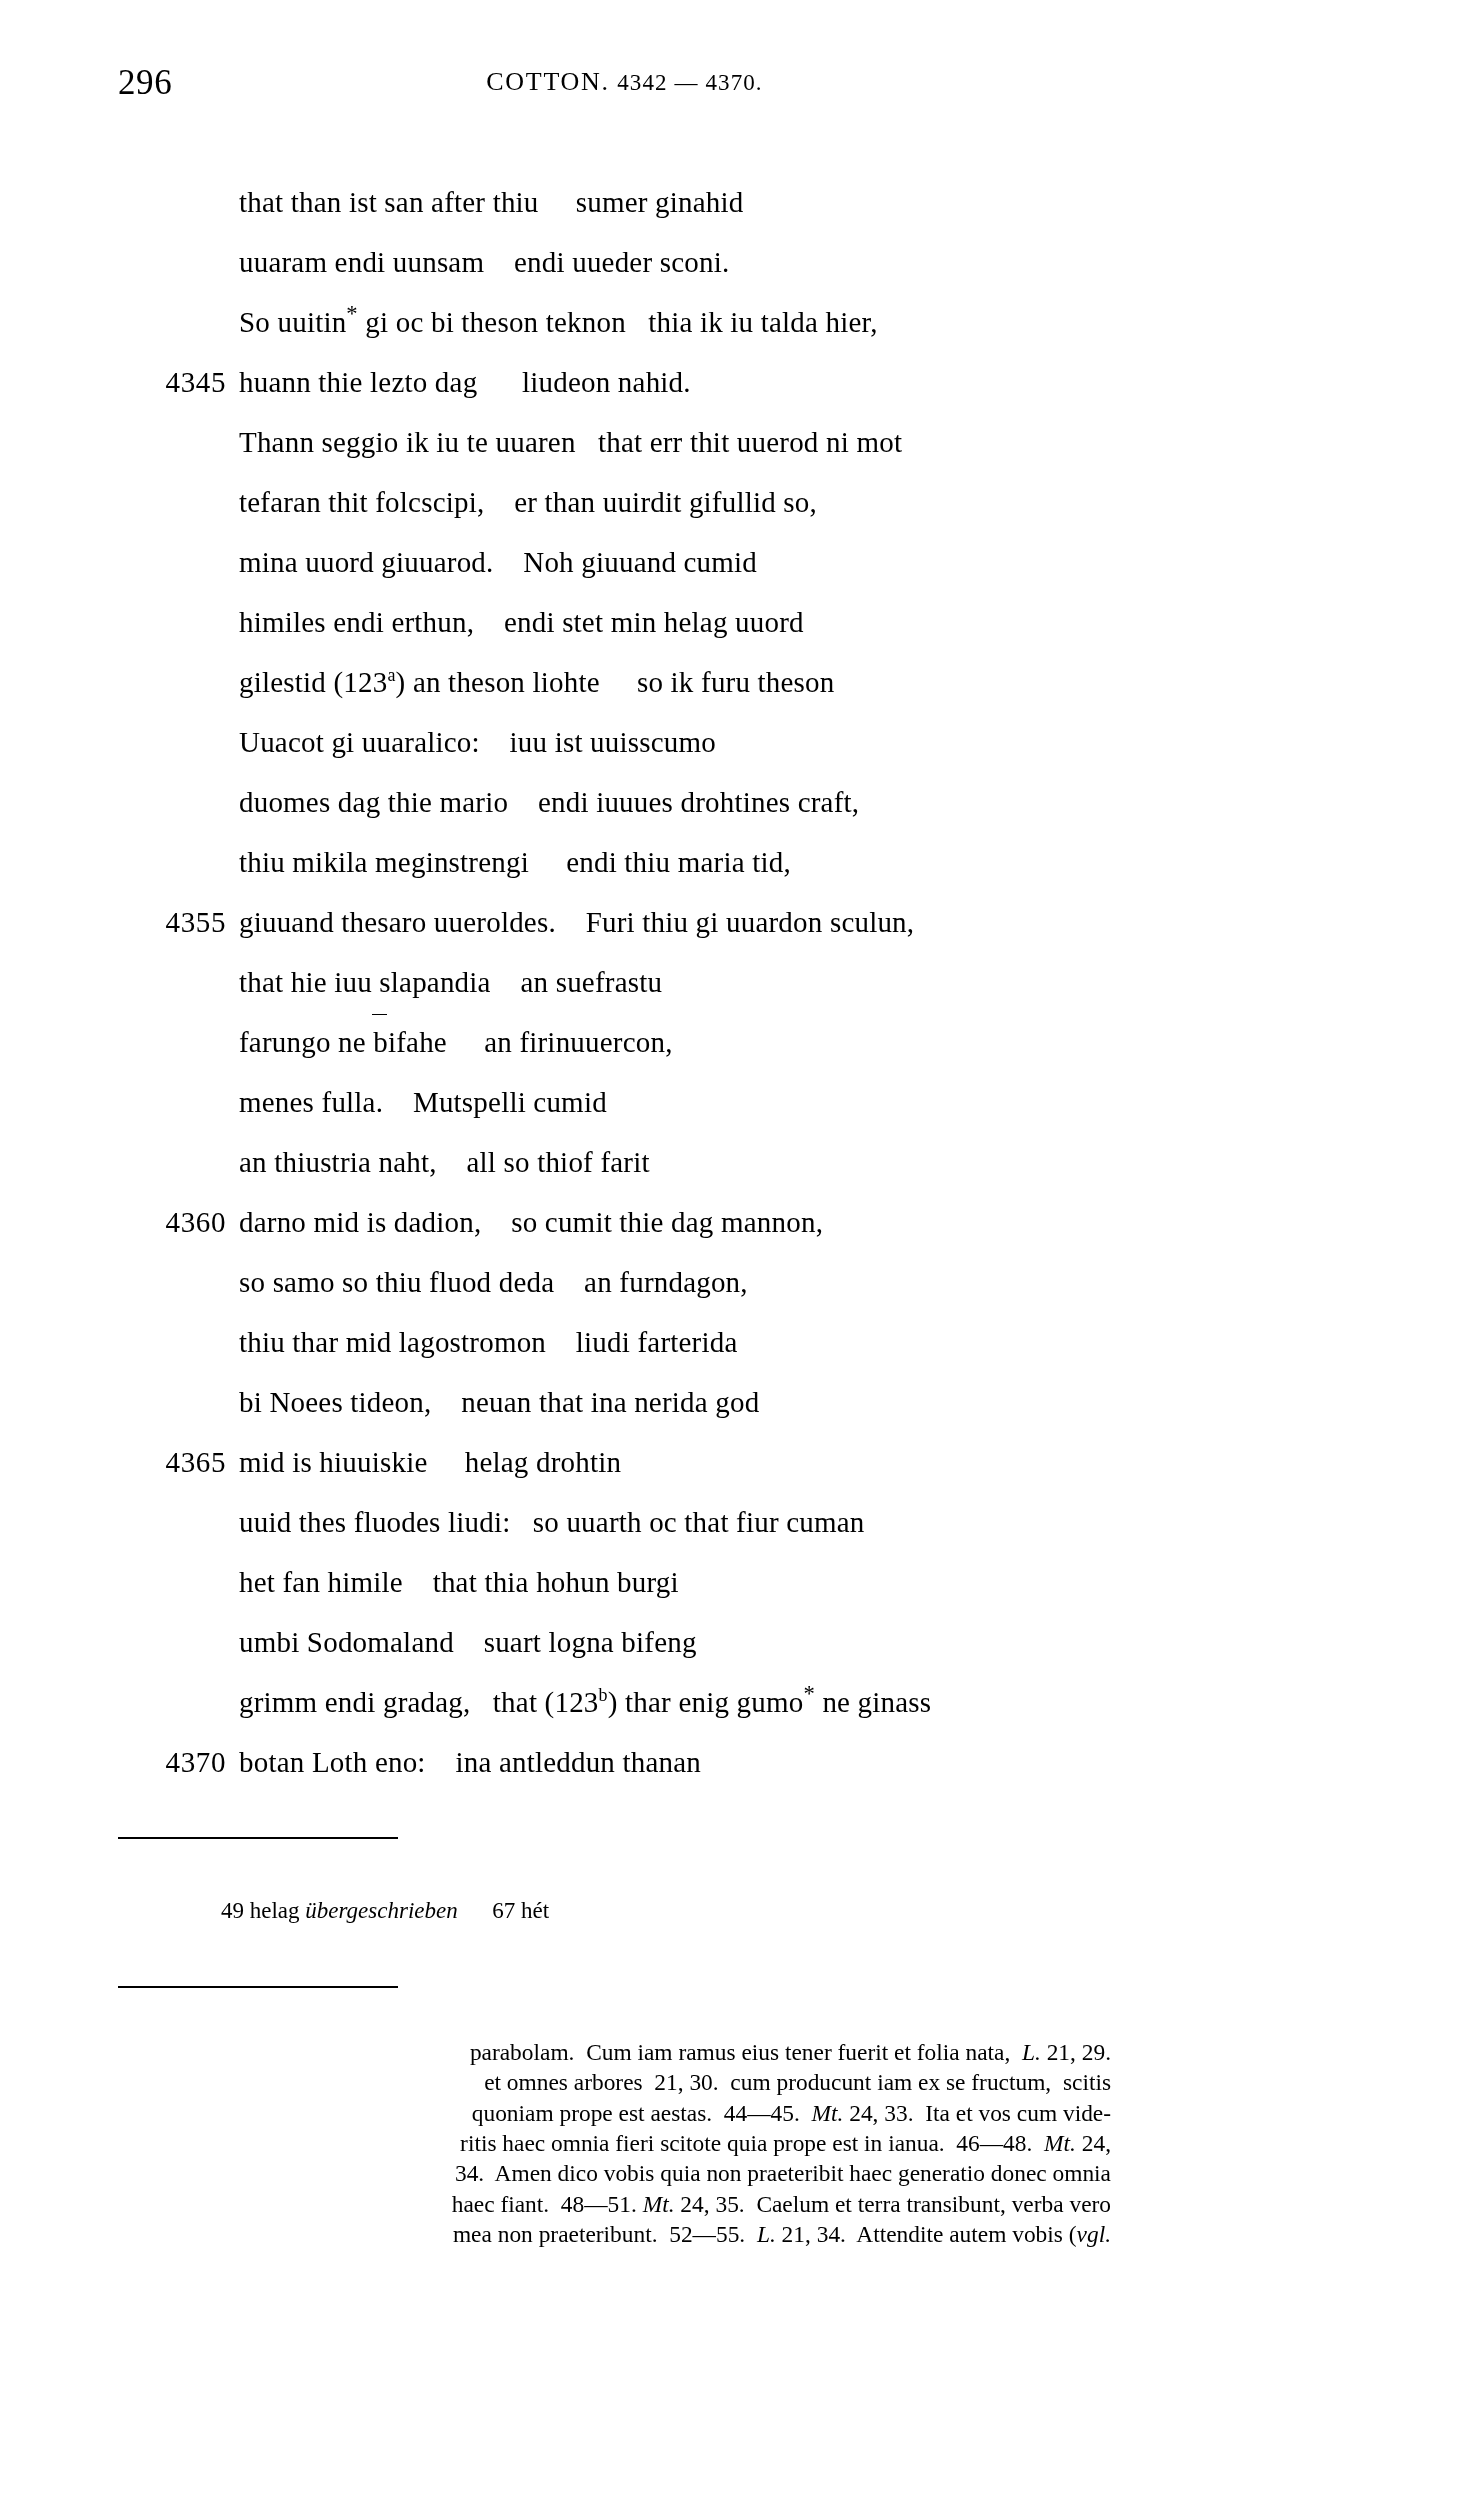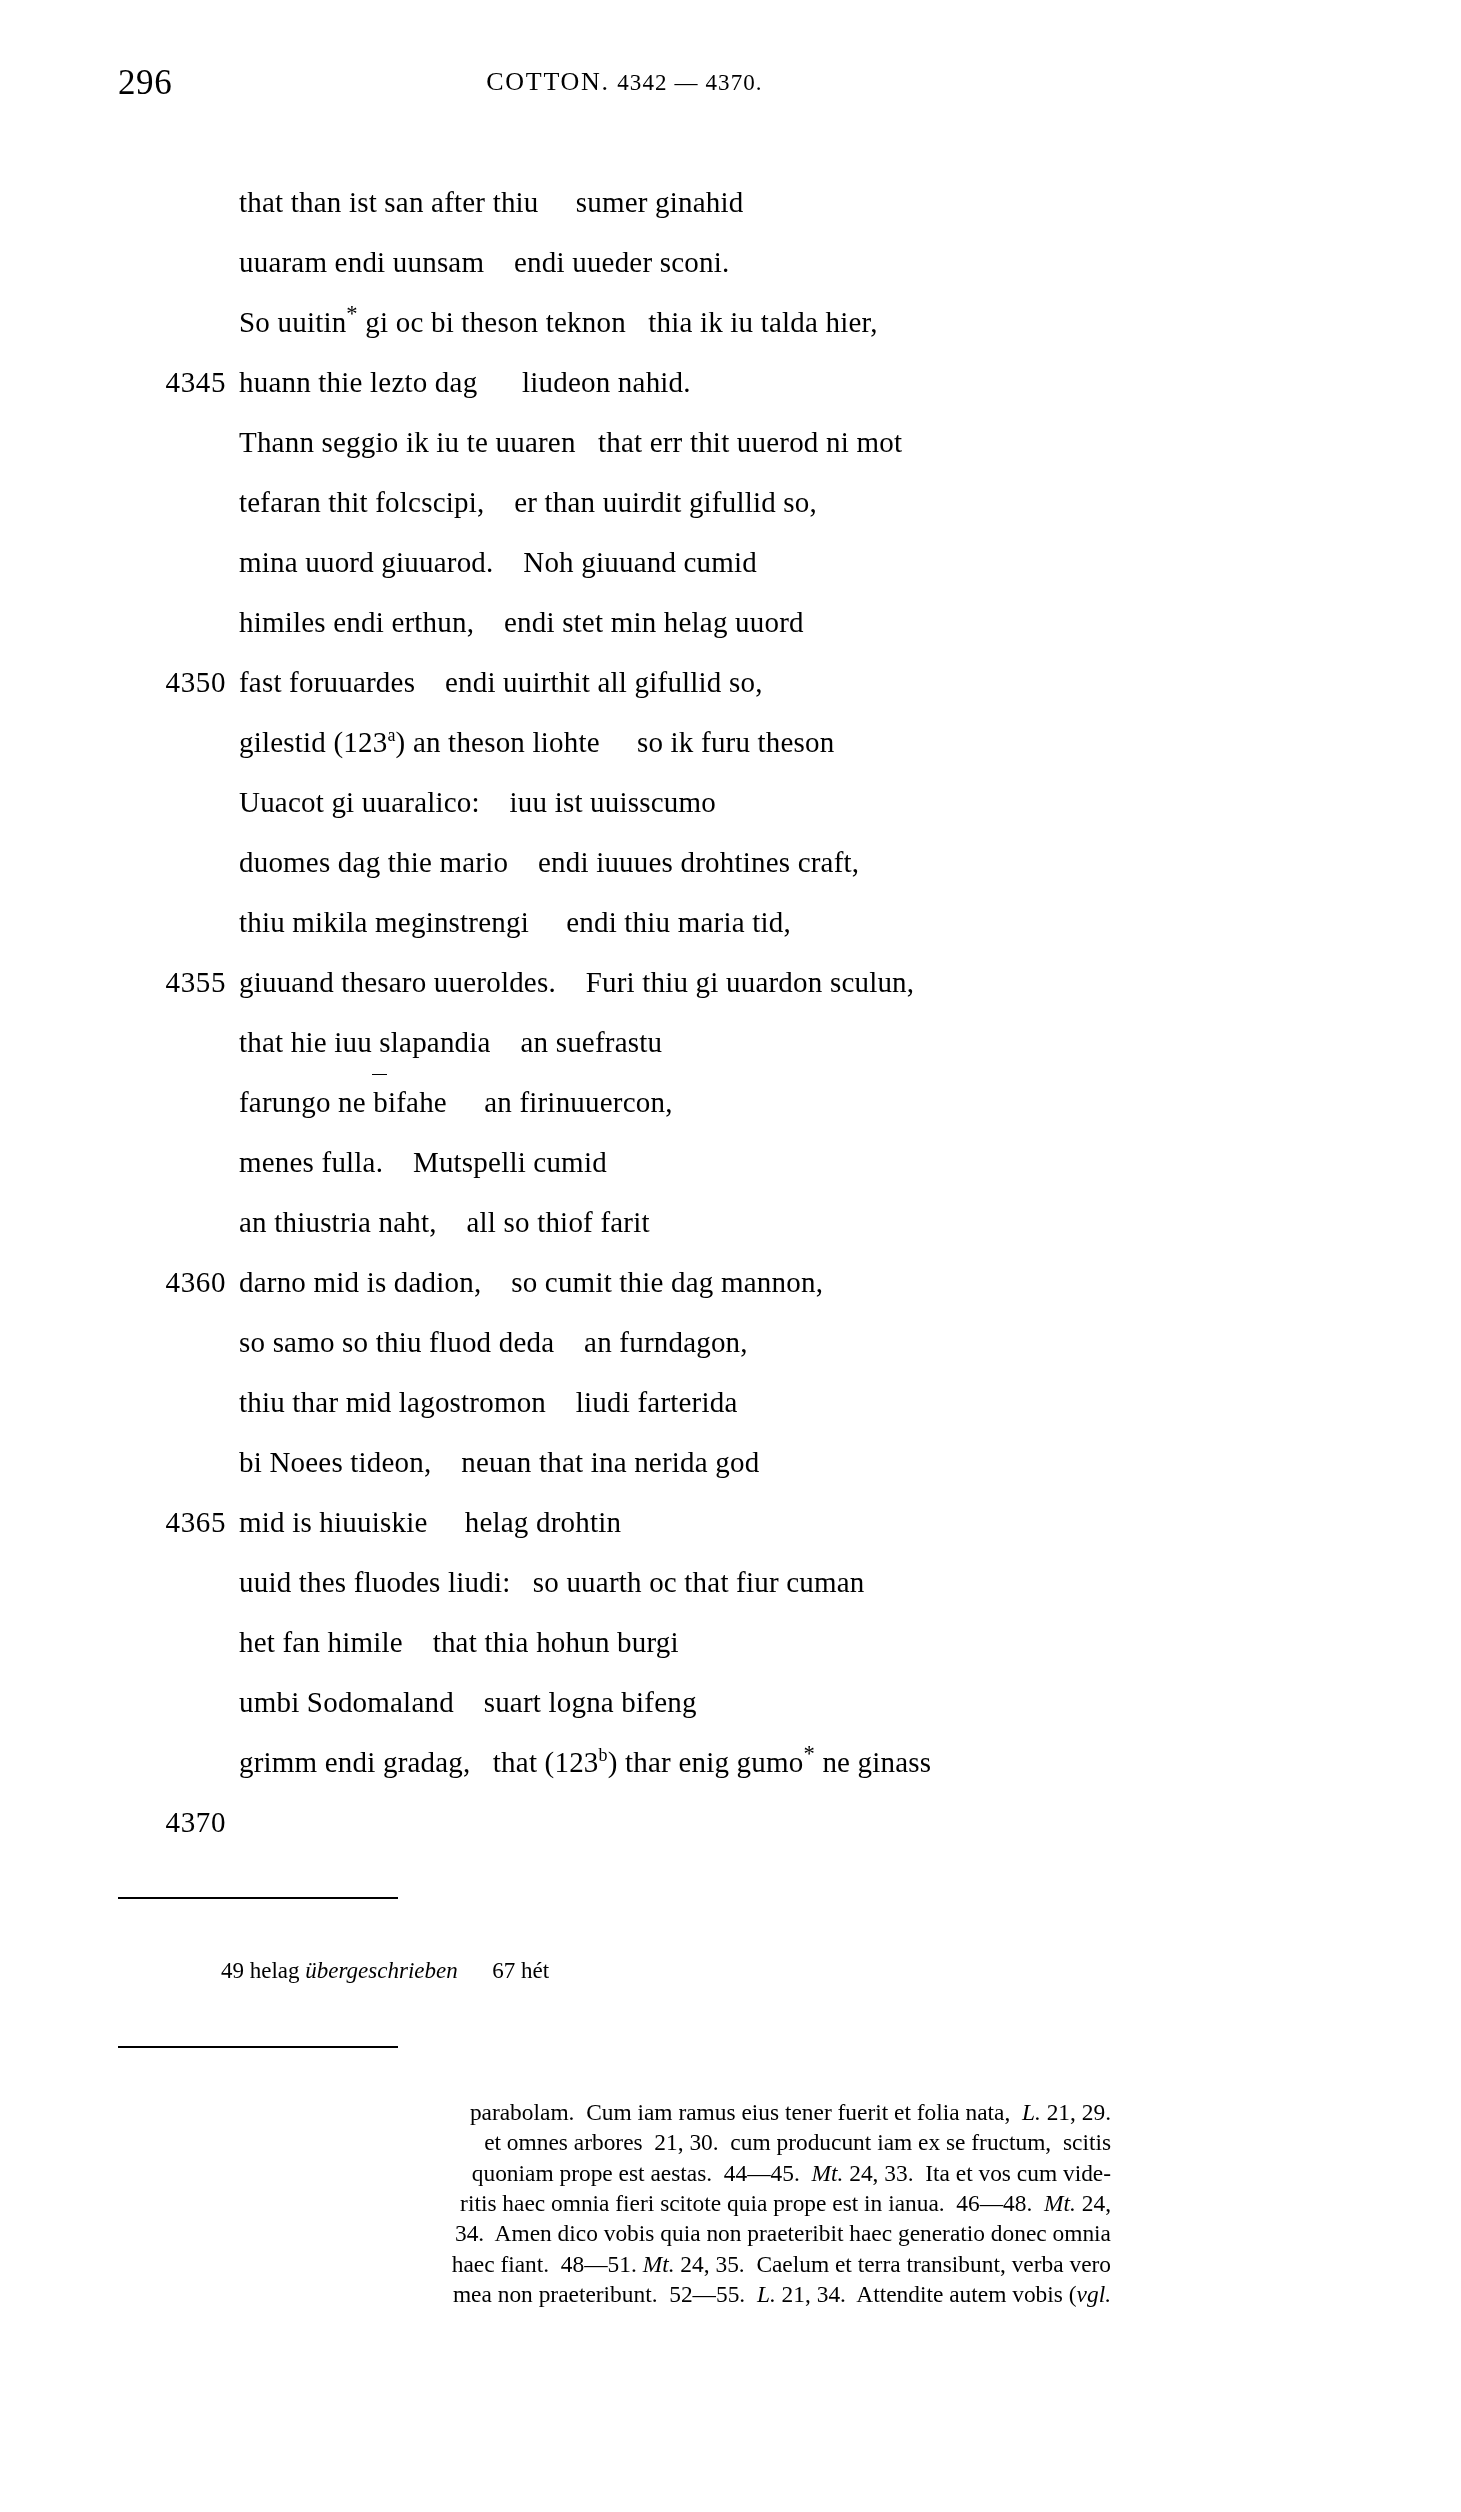--- a/index.html
+++ b/index.html
@@ -153,40 +153,39 @@
 
   <div class="verse" id="verse-block">
       <div class="vline"><span class="vnum"></span><span class="vtext">that than ist san after thiu     sumer ginahid</span></div>
       <div class="vline"><span class="vnum"></span><span class="vtext">uuaram endi uunsam    endi uueder sconi.</span></div>
       <div class="vline"><span class="vnum"></span><span class="vtext">So uuitin<span class="ast">*</span> gi oc bi theson teknon   thia ik iu talda hier,</span></div>
       <div class="vline"><span class="vnum">4345</span><span class="vtext">huann thie lezto dag      liudeon nahid.</span></div>
       <div class="vline"><span class="vnum"></span><span class="vtext">Thann seggio ik iu te uuaren   that err thit uuerod ni mot</span></div>
       <div class="vline"><span class="vnum"></span><span class="vtext">tefaran thit folcscipi,    er than uuirdit gifullid so,</span></div>
       <div class="vline"><span class="vnum"></span><span class="vtext">mina uuord giuuarod.    Noh giuuand cumid</span></div>
       <div class="vline"><span class="vnum"></span><span class="vtext">himiles endi erthun,    endi stet min helag uuord</span></div>
-      <div class="vline"><span class="vnum">4350</span><span class="vtext">fast foruuardes    endi uuirthit all gifullid so,</span></div>
       <div class="vline"><span class="vnum"></span><span class="vtext">gilestid (123<sup class="mark">a</sup>) an theson liohte     so ik furu theson</span></div>
       <div class="vline"><span class="vnum"></span><span class="vtext">Uuacot gi uuaralico:    iuu ist uuisscumo</span></div>
       <div class="vline"><span class="vnum"></span><span class="vtext">duomes dag thie mario    endi iuuues drohtines craft,</span></div>
       <div class="vline"><span class="vnum"></span><span class="vtext">thiu mikila meginstrengi     endi thiu maria tid,</span></div>
       <div class="vline"><span class="vnum">4355</span><span class="vtext">giuuand thesaro uueroldes.    Furi thiu gi uuardon sculun,</span></div>
       <div class="vline"><span class="vnum"></span><span class="vtext">that hie iuu slapandia    an suefrastu</span></div>
       <div class="vline"><span class="vnum"></span><span class="vtext">farungo ne <span class="barb">b</span>ifahe     an firinuuercon,</span></div>
       <div class="vline"><span class="vnum"></span><span class="vtext">menes fulla.    Mutspelli cumid</span></div>
       <div class="vline"><span class="vnum"></span><span class="vtext">an thiustria naht,    all so thiof farit</span></div>
       <div class="vline"><span class="vnum">4360</span><span class="vtext">darno mid is dadion,    so cumit thie dag mannon,</span></div>
       <div class="vline"><span class="vnum"></span><span class="vtext">so samo so thiu fluod deda    an furndagon,</span></div>
       <div class="vline"><span class="vnum"></span><span class="vtext">thiu thar mid lagostromon    liudi farterida</span></div>
       <div class="vline"><span class="vnum"></span><span class="vtext">bi Noees tideon,    neuan that ina nerida god</span></div>
       <div class="vline"><span class="vnum">4365</span><span class="vtext">mid is hiuuiskie     helag drohtin</span></div>
       <div class="vline"><span class="vnum"></span><span class="vtext">uuid thes fluodes liudi:   so uuarth oc that fiur cuman</span></div>
       <div class="vline"><span class="vnum"></span><span class="vtext">het fan himile    that thia hohun burgi</span></div>
       <div class="vline"><span class="vnum"></span><span class="vtext">umbi Sodomaland    suart logna bifeng</span></div>
       <div class="vline"><span class="vnum"></span><span class="vtext">grimm endi gradag,   that (123<sup class="mark">b</sup>) thar enig gumo<span class="ast">*</span> ne ginass</span></div>
-      <div class="vline"><span class="vnum">4370</span></div>
+      <div class="vline"><span class="vnum">4370</span><span class="vtext">botan Loth eno:    ina antleddun thanan</span></div>
     </div>
 
   <div class="rule rule-a"></div>
 
   <div class="apparatus">
     <span>49</span><span> </span><span>helag</span><span> </span><i>übergeschrieben</i><span>      </span><span>67</span><span> </span><span>hét</span>
   </div>
 
   <div class="rule rule-b"></div>
 

